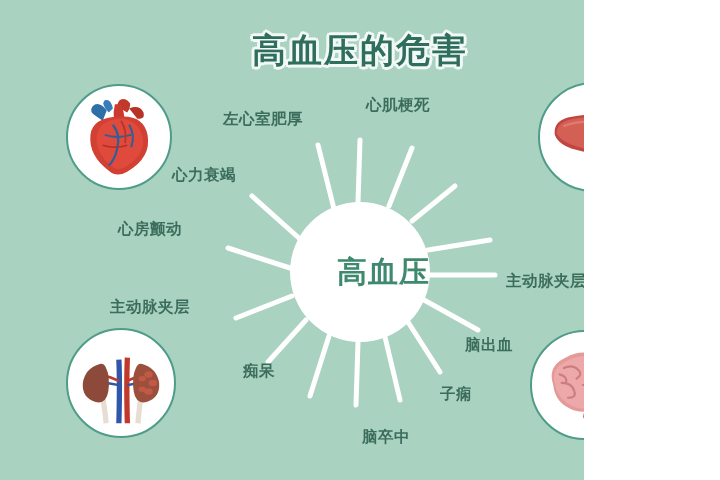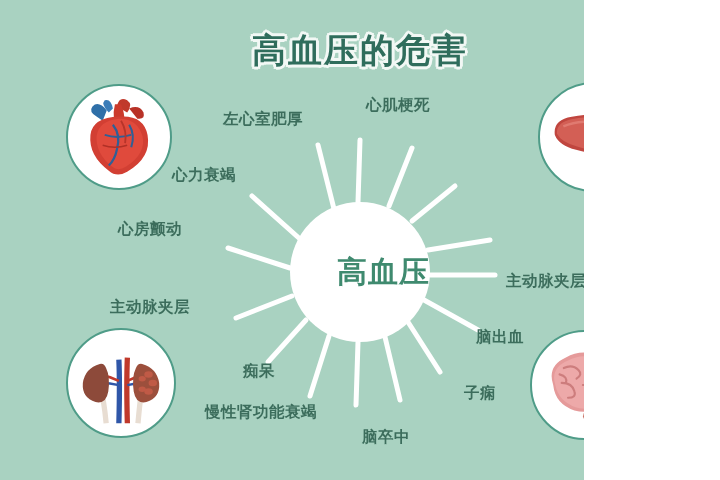--- a/index.html
+++ b/index.html
@@ -117,27 +117,26 @@
   </div>
 
   <div class="hazard-label" style="left:223px; top:110px;">左心室肥厚</div>
 
   <div class="hazard-label" style="left:366px; top:96px;">心肌梗死</div>
 
 
 
   <div class="hazard-label" style="left:506px; top:272px;">主动脉夹层</div>
 
-  <div class="hazard-label" style="left:465px; top:328px;margin-left:11px;">脑出血</div>
-
-  <div class="hazard-label" style="left:464px; top:384px;">子痫</div>
+  <div class="hazard-label" style="left:465px; top:336px;">脑出血</div>
+
+  <div class="hazard-label" style="left:440px; top:384px;font-family:Liberation Serif, serif;">子痫</div>
 
   <div class="hazard-label" style="left:362px; top:428px;">脑卒中</div>
 
-  <div class="hazard-label" style="left:205px; top:403px;">慢性肾功能衰竭</div>
 
   <div class="hazard-label" style="left:218px; top:362px;margin-left:25px;">痴呆</div>
 
   <div class="hazard-label" style="left:110px; top:298px;">主动脉夹层</div>
 
   <div class="hazard-label" style="left:118px; top:220px;">心房颤动</div>
 
   <div class="hazard-label" style="left:172px; top:166px;">心力衰竭</div>
 
   <div class="organ-circle" style="left:66px; top:84px; width:106px; height:106px;">

